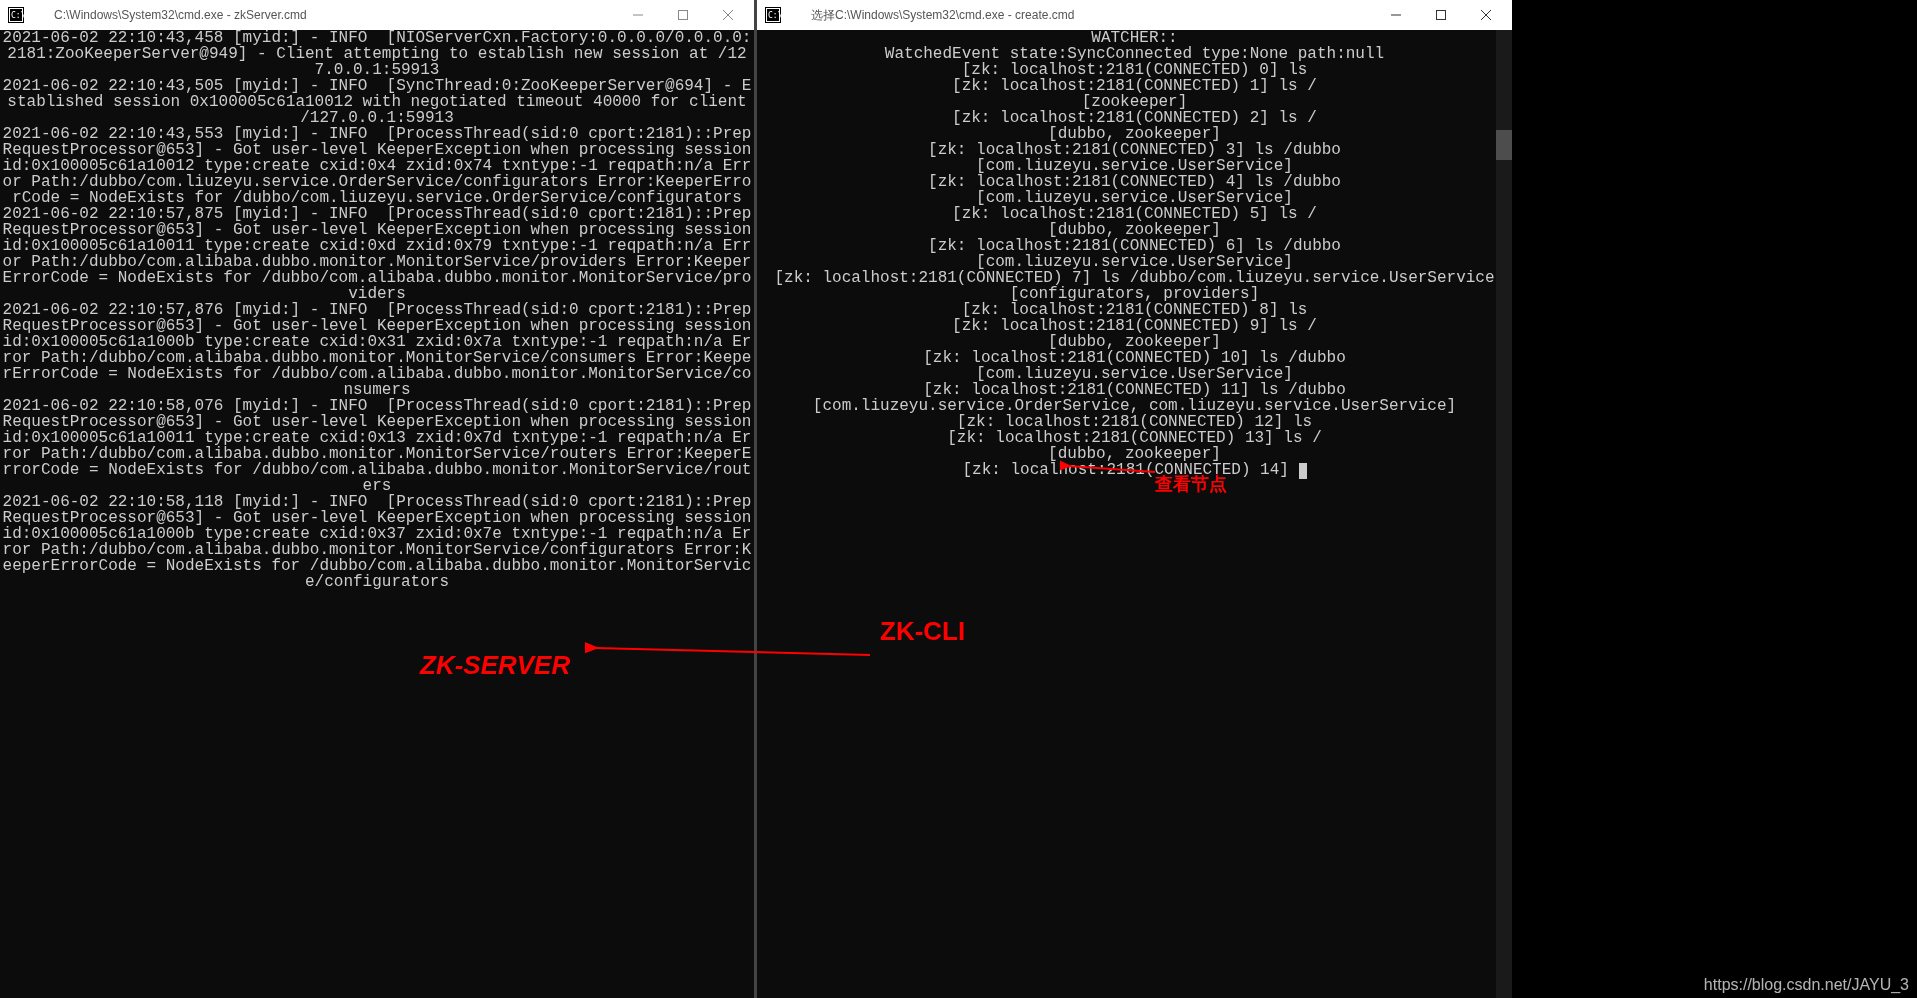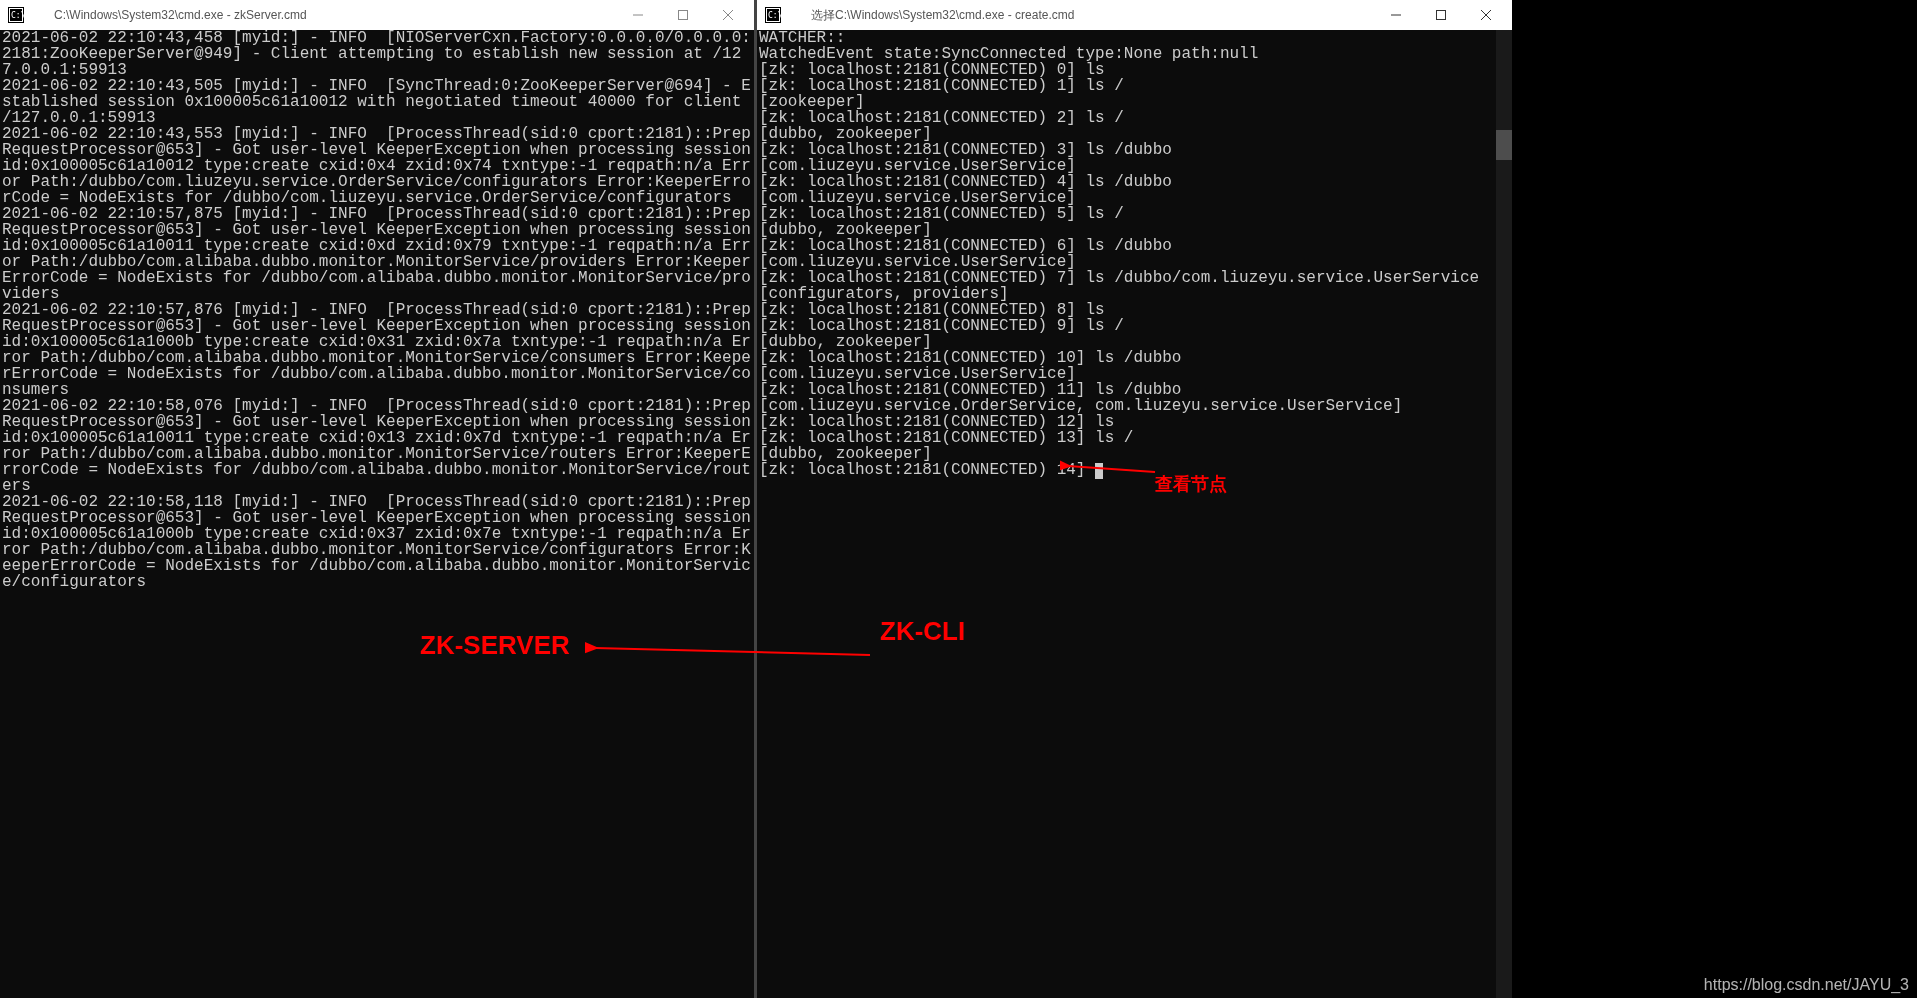--- a/index.html
+++ b/index.html
@@ -59,37 +59,37 @@
       background: #0c0c0c;
       color: #ccc;
       padding: 0 2px;
       white-space: pre;
       font-size: 16px;
       line-height: 1.0;
       letter-spacing: 0px;
       overflow: hidden;
       position: relative;
     }
-    .terminal .line { white-space: pre-wrap; word-break: break-all; }
+    .terminal .line { white-space: pre-wrap; word-break: break-all; text-align: center; }
     .cursor {
       display: inline-block;
       width: 8px;
       height: 16px;
       background: #ccc;
       vertical-align: text-bottom;
     }
     .annotation {
       position: absolute;
       color: #ff0000;
       font-family: Arial, sans-serif;
       font-weight: bold;
       font-size: 26px;
       pointer-events: none;
     }
-    .anno-zkserver { left: 420px; top: 630px; }
+    .anno-zkserver { left: 420px; top: 650px; font-style: italic; }
     .anno-zkcli { left: 880px; top: 616px; }
     .anno-viewnode { left: 1155px; top: 472px; font-size: 18px; }
     .arrow-svg { position: absolute; pointer-events: none; }
     .scrollbar-track {
       position: absolute;
       right: 0;
       top: 30px;
       width: 16px;
       height: calc(100% - 30px);
       background: #1a1a1a;

